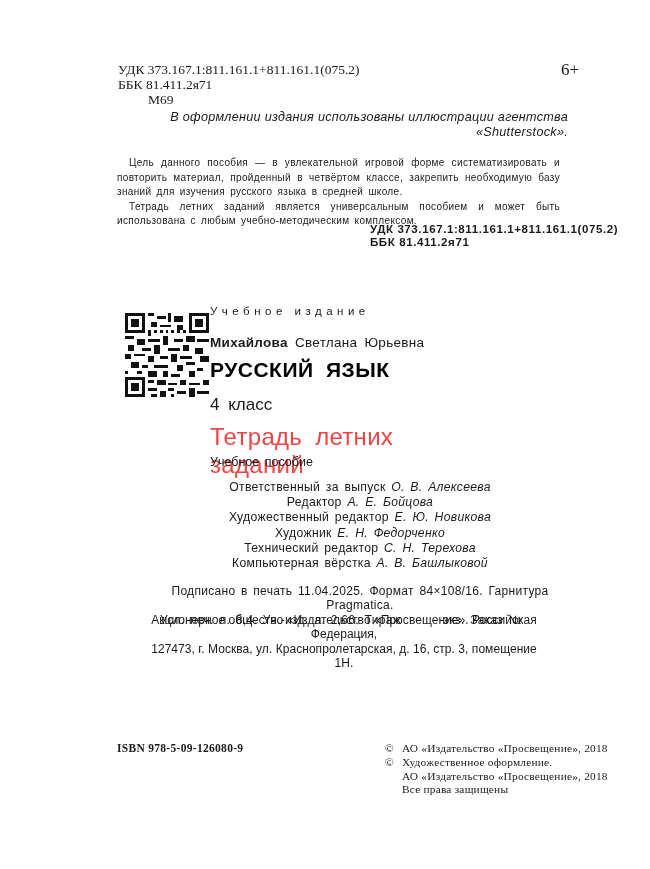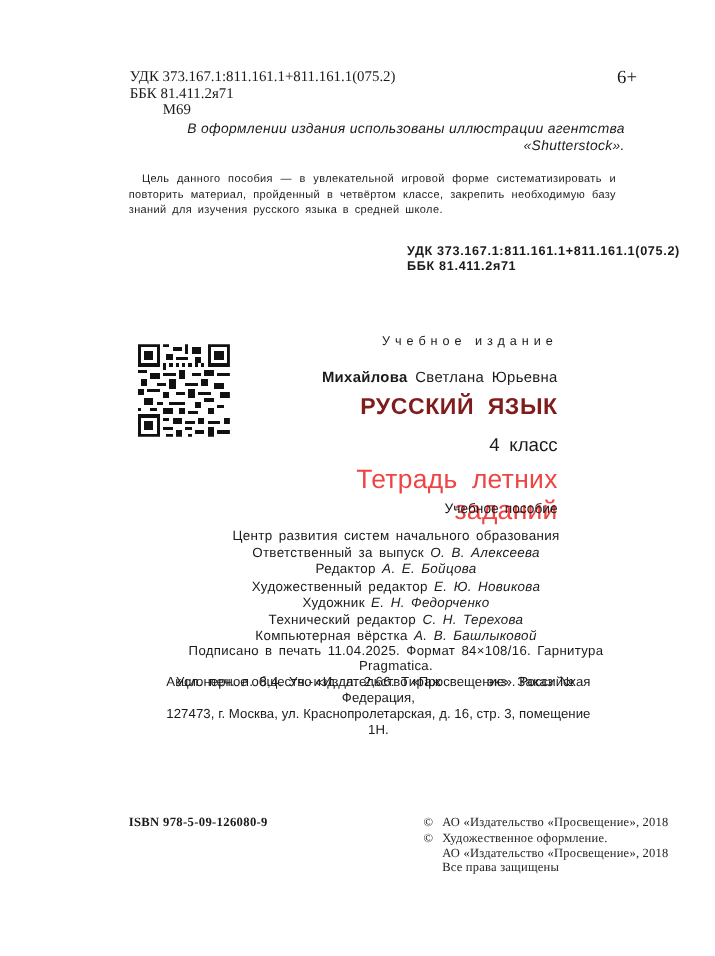--- a/index.html
+++ b/index.html
@@ -8,25 +8,25 @@
     .sans { font-family: "Liberation Sans", "DejaVu Sans", sans-serif; }
     .abs { position: absolute; }
     .udk-top { left: 118px; top: 62px; font-size: 13.5px; line-height: 15px; }
     .udk-top .indent { padding-left: 30px; }
     .age { left: 561px; top: 60px; font-size: 17px; }
     .credit { left: 128px; top: 110px; width: 440px; text-align: right; font-style: italic; font-size: 12.6px; line-height: 15px; letter-spacing: 0.3px; }
     .annot { left: 117px; top: 156px; width: 443px; font-size: 10px; line-height: 14.6px; text-align: justify; letter-spacing: 0.35px; word-spacing: 2px; }
     .annot p { margin: 0; text-indent: 12px; }
     .udk-right { left: 370px; top: 223px; font-size: 11.5px; font-weight: bold; line-height: 13px; letter-spacing: 0.6px; }
     .qr { left: 125px; top: 313px; width: 84px; height: 84px; }
-    .center-col { left: 223px; width: 284px; text-align: right; }
+    .center-col { left: 210px; width: 284px; text-align: left; }
     .ed-type { top: 305px; font-size: 11.5px; letter-spacing: 4.5px; }
     .author { top: 335px; font-size: 13.5px; letter-spacing: 0.3px; word-spacing: 3px; }
     .author b { font-weight: bold; }
-    .title { top: 358px; font-size: 21px; font-weight: bold; color: #7f1d1d; letter-spacing: 0.5px; word-spacing: 6px; }
+    .title { top: 358px; font-size: 21px; font-weight: bold; color: #000000; letter-spacing: 0.5px; word-spacing: 6px; }
     .grade { top: 395px; font-size: 17px; word-spacing: 4px; }
     .subtitle { top: 423px; font-size: 24px; color: #ef4444; word-spacing: 6px; letter-spacing: 0.3px; }
     .kind { top: 455px; font-size: 12.5px; word-spacing: 2px; }
     .staff { left: 200px; top: 480px; width: 320px; text-align: center; font-size: 12.2px; line-height: 15.2px; letter-spacing: 0.3px; word-spacing: 2px; }
     .staff i { font-style: italic; }
     .printing { left: 160px; top: 584px; width: 400px; text-align: center; font-size: 12px; line-height: 14.4px; letter-spacing: 0.3px; word-spacing: 2px; }
     .publisher { left: 144px; top: 613px; width: 400px; text-align: center; font-size: 12px; line-height: 14.4px; letter-spacing: 0.05px; }
     .isbn { left: 117px; top: 742px; font-size: 11.5px; font-weight: bold; letter-spacing: 0.3px; }
     .copyright { left: 385px; top: 742px; font-size: 11.4px; line-height: 13.8px; color: #222; letter-spacing: 0.2px; }
     .copyright .row { display: flex; }
@@ -45,20 +45,21 @@
 
 <div class="abs serif age">6+</div>
 
 <div class="abs sans credit">
   <div>В оформлении издания использованы иллюстрации агентства</div>
   <div>«Shutterstock».</div>
 </div>
 
 <div class="abs sans annot">
   <p>Цель данного пособия — в увлекательной игровой форме систематизировать и повторить материал, пройденный в четвёртом классе, закрепить необходимую базу знаний для изучения русского языка в средней школе.</p>
+  <p>Тетрадь летних заданий является универсальным пособием и может быть использована с любым учебно-методическим комплексом.</p>
 </div>
 
 <div class="abs sans udk-right">
   <div>УДК 373.167.1:811.161.1+811.161.1(075.2)</div>
   <div>ББК 81.411.2я71</div>
 </div>
 
 <div class="abs qr">
   <svg width="84" height="84" viewBox="0 0 29 29" shape-rendering="crispEdges">
     <rect width="29" height="29" fill="#fff"></rect>
@@ -142,21 +143,20 @@
   <b>Михайлова</b>
   <span>Светлана Юрьевна</span>
 </div>
 
 <div class="abs sans center-col title">РУССКИЙ ЯЗЫК</div>
 <div class="abs sans center-col grade">4 класс</div>
 <div class="abs sans center-col subtitle">Тетрадь летних заданий</div>
 <div class="abs sans center-col kind">Учебное пособие</div>
 
 <div class="abs sans staff">
-  <div><span>Центр развития систем начального образования</span></div>
   <div><span>Ответственный за выпуск</span> <i>О. В. Алексеева</i></div>
   <div><span>Редактор</span> <i>А. Е. Бойцова</i></div>
   <div><span>Художественный редактор</span> <i>Е. Ю. Новикова</i></div>
   <div><span>Художник</span> <i>Е. Н. Федорченко</i></div>
   <div><span>Технический редактор</span> <i>С. Н. Терехова</i></div>
   <div><span>Компьютерная вёрстка</span> <i>А. В. Башлыковой</i></div>
 </div>
 
 <div class="abs sans printing">
   <div>Подписано в печать 11.04.2025. Формат 84×108/16. Гарнитура Pragmatica.</div>

